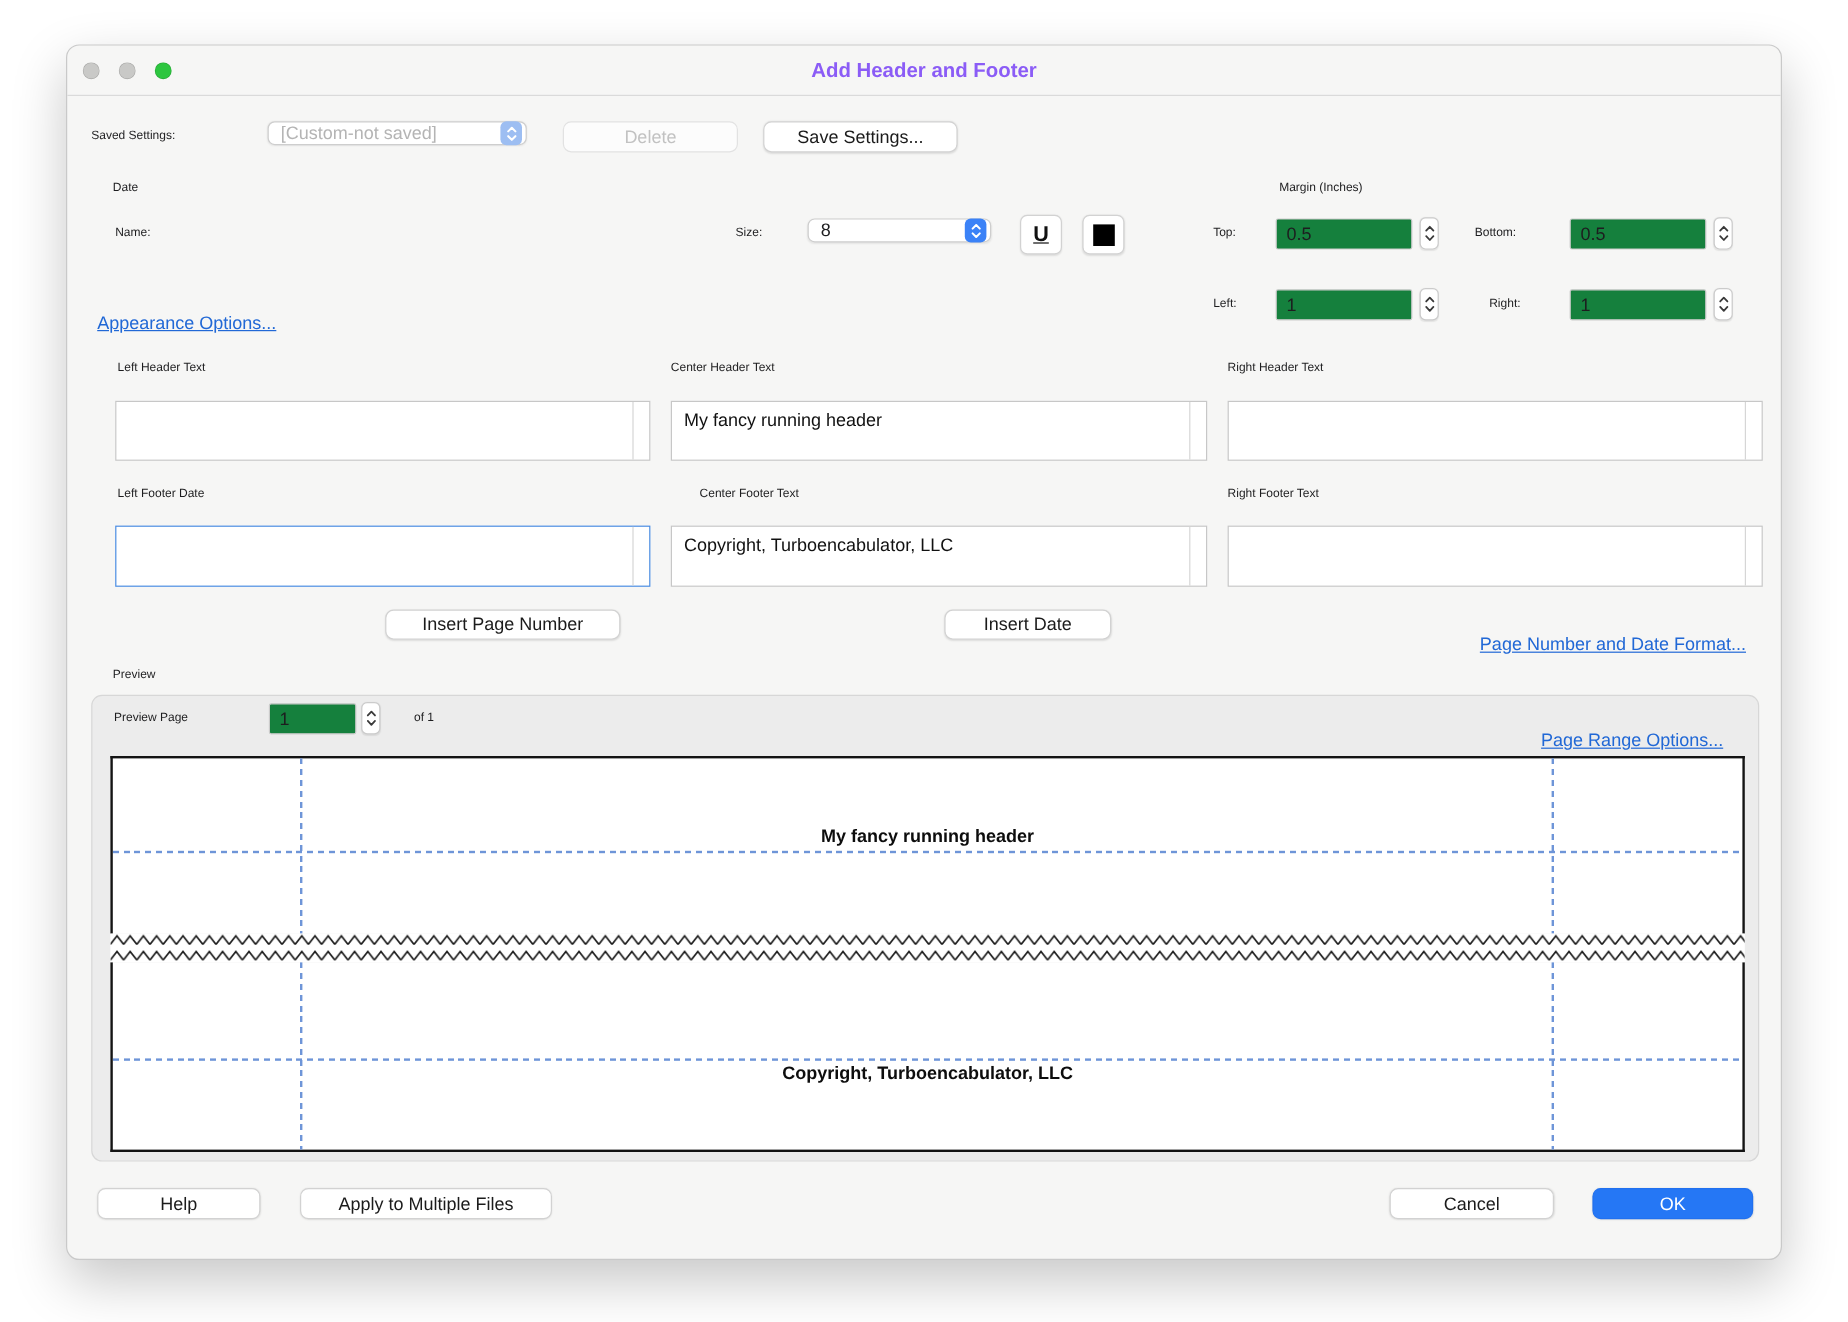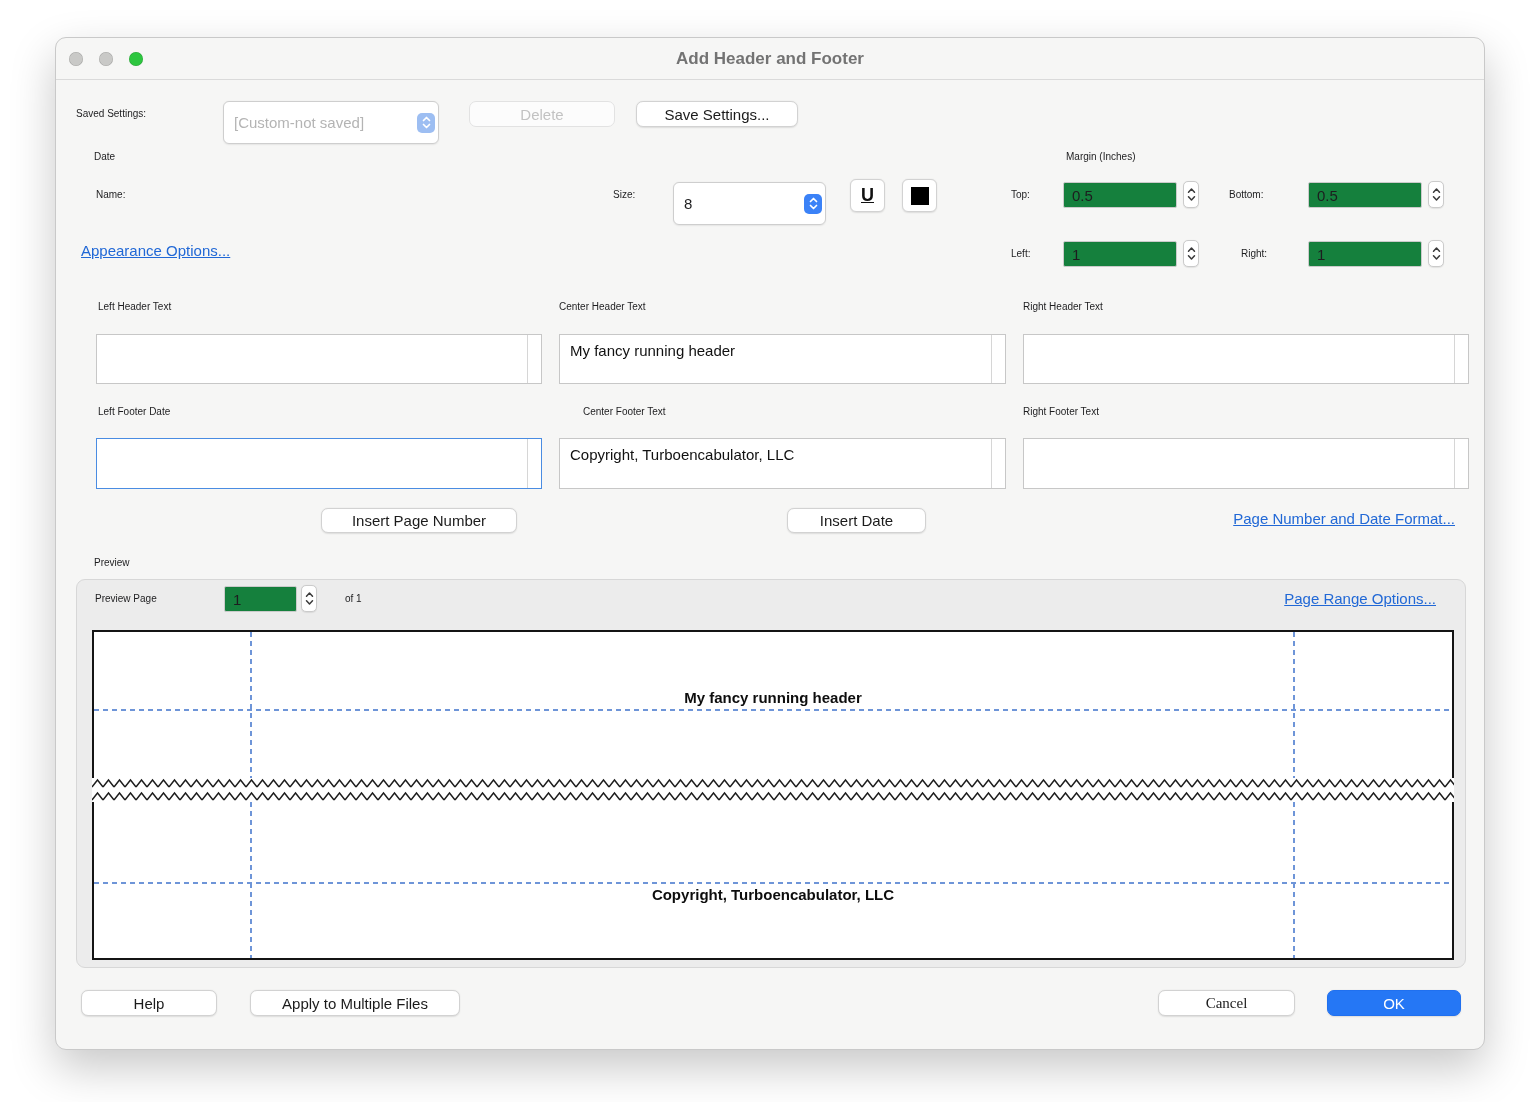--- a/index.html
+++ b/index.html
@@ -4,55 +4,55 @@
 <style>
   * { margin:0; padding:0; box-sizing:border-box; }
   html,body { width:1540px; height:1102px; background:#ffffff; font-family:"Liberation Sans",sans-serif; color:#1d1d1f; }
   body { position:relative; overflow:hidden; font-size:15px; }
 
   .window { position:absolute; left:55px; top:37px; width:1430px; height:1013px;
             background:#f6f6f5; border:1px solid #c9c9c9; border-radius:11px;
             box-shadow:0 18px 45px rgba(0,0,0,.22); overflow:hidden; }
 
   .titlebar { position:relative; height:42px; border-bottom:1px solid #dadada; }
-  .title { text-align:center; line-height:42px; font-weight:bold; font-size:17px; color:#737373; }
+  .title { text-align:center; line-height:42px; font-weight:bold; font-size:17px; color:#8b5cf6; }
   .traffic { position:absolute; left:13px; top:14px; display:flex; gap:16px; }
   .light { width:14px; height:14px; border-radius:50%; box-shadow:inset 0 0 0 .5px rgba(0,0,0,.18); }
   .light.gray { background:#c9c9c7; }
   .light.green { background:#2dc63f; }
 
   .abs { position:absolute; }
   .label { font-size:10px; color:#1d1d1f; line-height:20px; white-space:nowrap; }
   .rowlbl { line-height:26px; }
 
   .btn { position:absolute; height:26px; display:flex; align-items:center; justify-content:center;
          background:#fff; border:1px solid #d2d2d2; border-radius:7px; font-size:15px; color:#1b1b1b;
          box-shadow:0 .5px 1.5px rgba(0,0,0,.10); cursor:default; white-space:nowrap; }
   .btn.disabled { color:#c2c2c2; border-color:#e2e2e2; box-shadow:none; background:#fcfcfc; }
   .btn.primary { background:#2577f5; border-color:#2070ef; color:#fff; }
 
-  .dropdown { position:absolute; height:43px; display:flex; align-items:center;
+  .dropdown { position:absolute; height:20px; display:flex; align-items:center;
               background:#fff; border:1px solid #cecece; border-radius:6px;
               padding:0 28px 0 10px; font-size:15px; box-shadow:0 .5px 1.5px rgba(0,0,0,.07); cursor:default; }
   .dropdown .dd-badge { position:absolute; right:3px; top:50%; transform:translateY(-50%);
               width:18px; height:20px; background:#3b82f7; border-radius:5px;
               display:flex; align-items:center; justify-content:center; }
   .dropdown.disabled { color:#b4b4b4; }
   .dropdown.disabled .dd-badge { background:#9dbef2; }
   .dd-value { overflow:hidden; text-overflow:ellipsis; white-space:nowrap; }
 
   .tinput { position:absolute; height:26px; background:#15803d; border:1px solid #cbcbcb; border-radius:2px;
             font-size:15px; font-family:"Liberation Sans",sans-serif; padding:0 8px; color:#1d1d1f;
             box-shadow:inset 0 .5px 1px rgba(0,0,0,.05); }
   .stepper { position:absolute; width:16px; height:27px; background:#fff; border:1px solid #cbcbcb;
              border-radius:5px; display:flex; align-items:center; justify-content:center;
              box-shadow:0 .5px 1px rgba(0,0,0,.08); cursor:default; }
 
   .link { position:absolute; font-size:15px; color:#2168d6; text-decoration:underline; line-height:20px;
-          cursor:pointer; white-space:nowrap; }
+          cursor:pointer; white-space:nowrap;margin-top:19px; }
 
   .textbox { position:absolute; background:#fff; border:1px solid #c7c7c7; }
   .textbox.focused { border:1.5px solid #4a8ce2; }
   .tb-text { display:block; padding:7px 22px 0 10px; font-size:15px; color:#111;
              white-space:nowrap; overflow:hidden; }
   .tb-scroll { position:absolute; top:0; bottom:0; right:13px; width:1px; background:#d6d6d6; }
 
   .toolbtn { position:absolute; width:35px; height:33px; background:#fff; border:1px solid #d2d2d2;
              border-radius:6px; display:flex; align-items:center; justify-content:center;
              box-shadow:0 .5px 1.5px rgba(0,0,0,.10); cursor:default; }
@@ -242,16 +242,16 @@
     <div class="page-bottom">
       <span class="vguide" style="left:156px;"></span>
       <span class="vguide" style="left:1199px;"></span>
       <span class="hguide" style="top:80px;"></span>
       <div class="pv-text" style="top:84px;">Copyright, Turboencabulator, LLC</div>
     </div>
   </div>
 
   <button class="btn" style="left:25px; top:952px; width:136px;">Help</button>
   <button class="btn" style="left:194px; top:952px; width:210px;">Apply to Multiple Files</button>
-  <button class="btn" style="left:1102px; top:952px; width:137px;font-family:Liberation Serif, serif;">Cancel</button>
+  <button class="btn" style="left:1102px; top:952px; width:137px;">Cancel</button>
   <button class="btn primary" style="left:1271px; top:952px; width:134px;">OK</button>
 
 </div>
 
 </body></html>

